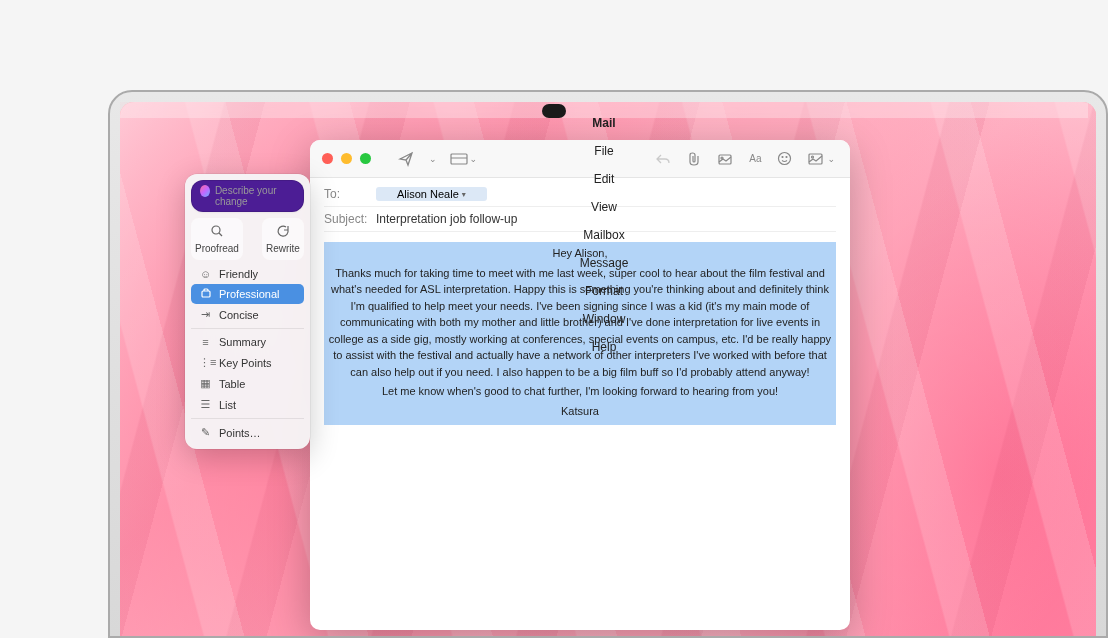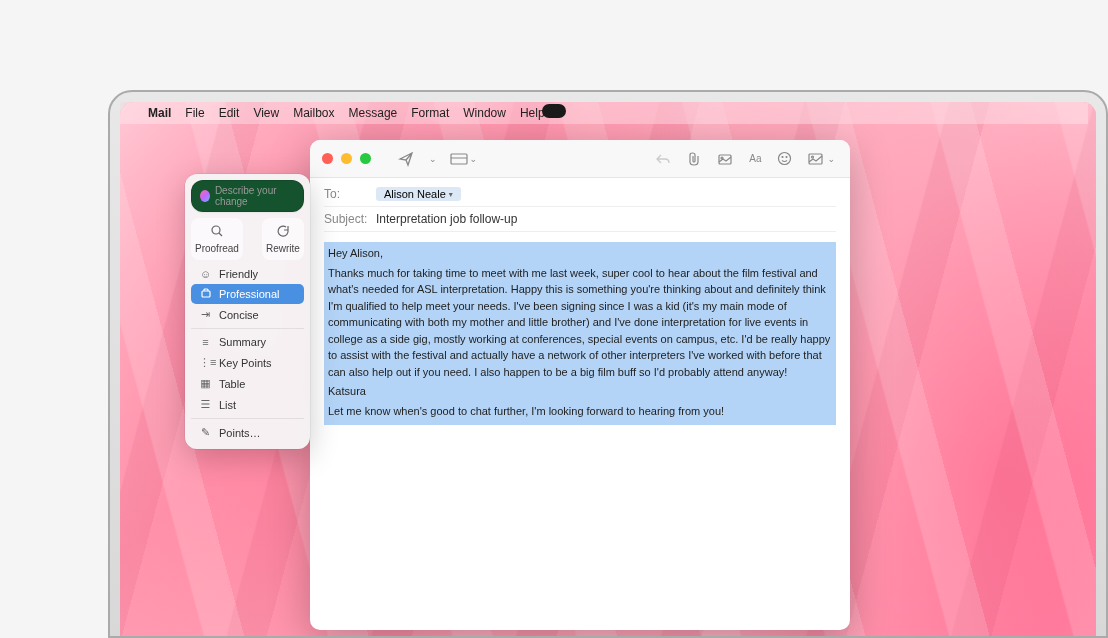--- a/index.html
+++ b/index.html
@@ -57,30 +57,31 @@
       background: 
         repeating-linear-gradient(75deg, transparent 0px, transparent 80px, rgba(255,255,255,0.15) 82px, rgba(255,255,255,0.15) 120px),
         repeating-linear-gradient(105deg, transparent 0px, transparent 100px, rgba(200,50,90,0.1) 102px, rgba(200,50,90,0.1) 140px);
     }
     
     .menubar {
       position: absolute;
       top: 0;
       left: 0;
       right: 8px;
-      height: 22px;
+      height: 16px;
       background: rgba(255,255,255,0.3);
       backdrop-filter: blur(20px);
       display: flex;
       align-items: center;
       padding: 0 14px;
       gap: 14px;
       font-size: 12px;
       color: #222;
       z-index: 50;
+      flex-direction: column;
     }
     
     .menubar .apple { font-size: 13px; }
     .menubar .app-name { font-weight: 600; }
     .menubar span { cursor: default; }
     
     .mail-window {
       position: absolute;
       top: 38px;
       left: 190px;
@@ -118,61 +119,61 @@
     }
     .toolbar-icon.disabled { opacity: 0.4; }
     .toolbar-spacer { flex: 1; }
     .caret { font-size: 9px; margin-left: 2px; color: #888; }
     
     .mail-fields { padding: 4px 14px 0; font-size: 12px; }
     .field-row { display: flex; align-items: flex-start; padding: 5px 0; border-bottom: 1px solid #eee; gap: 8px; }
     .field-label { color: #888; min-width: 44px; }
     .recipient { 
       background: #dce8f6; 
-      padding: 1px 8px; 
+      padding: 1px 21px; 
       border-radius: 3px; 
       font-size: 11px;
       display: inline-flex;
       align-items: center;
       gap: 3px;
     }
     .recipient::after { content: '▾'; font-size: 8px; color: #666; }
     .subject-text { color: #333; }
     
     .mail-body { padding: 10px 14px; }
     .selected-text {
       background: #b3d4f7;
       padding: 3px 4px;
       font-size: 11px;
       line-height: 1.5;
       color: #222;
     }
-    .selected-text p { margin-bottom: 3px; }
+    .selected-text p { margin-bottom: 3px; text-align: center; }
     
     .ai-popover {
       position: absolute;
       top: 72px;
       left: 65px;
       width: 125px;
       background: rgba(245,245,247,0.95);
       backdrop-filter: blur(30px);
       border-radius: 12px;
       box-shadow: 0 8px 30px rgba(0,0,0,0.2), 0 0 0 0.5px rgba(0,0,0,0.1);
       z-index: 60;
       padding: 6px;
       font-size: 11px;
     }
     
     .ai-input {
-      background: #14532d;
+      background: #4c1d95;
       border-radius: 12px;
       padding: 4px 8px;
       margin-bottom: 6px;
       display: flex;
-      align-items: center;
+      align-items: flex-start;
       gap: 5px;
       border: 0.5px solid rgba(0,0,0,0.1);
       box-shadow: 0 1px 2px rgba(0,0,0,0.05);
     }
     .ai-input-icon { 
       width: 12px; height: 12px; 
       background: linear-gradient(135deg, #ff6b9d, #c266ff, #66b3ff);
       border-radius: 50%;
       position: relative;
     }
@@ -292,22 +293,22 @@
         <div class="field-row">
           <span class="field-label">Subject:</span>
           <span class="subject-text">Interpretation job follow-up</span>
         </div>
       </div>
 
       <div class="mail-body">
         <div class="selected-text">
           <p>Hey Alison,</p>
           <p>Thanks much for taking time to meet with me last week, super cool to hear about the film festival and what's needed for ASL interpretation. Happy this is something you're thinking about and definitely think I'm qualified to help meet your needs. I've been signing since I was a kid (it's my main mode of communicating with both my mother and little brother) and I've done interpretation for  live events in college as a side gig, mostly working at conferences, special events on campus, etc. I'd be really happy to assist with the festival and actually have a network of other interpreters I've worked with before that can also help out if you need. I also happen to be a big film buff so I'd probably attend anyway!</p>
+          <p>Let me know when's good to chat further, I'm looking forward to hearing from you!</p>
           <p>Katsura</p>
-          <p>Let me know when's good to chat further, I'm looking forward to hearing from you!</p>
         </div>
       </div>
     </div>
 
     <div class="ai-popover">
       <div class="ai-input">
         <span class="ai-input-icon"></span>
         <span class="ai-input-placeholder">Describe your change</span>
       </div>
       <div class="ai-actions">

